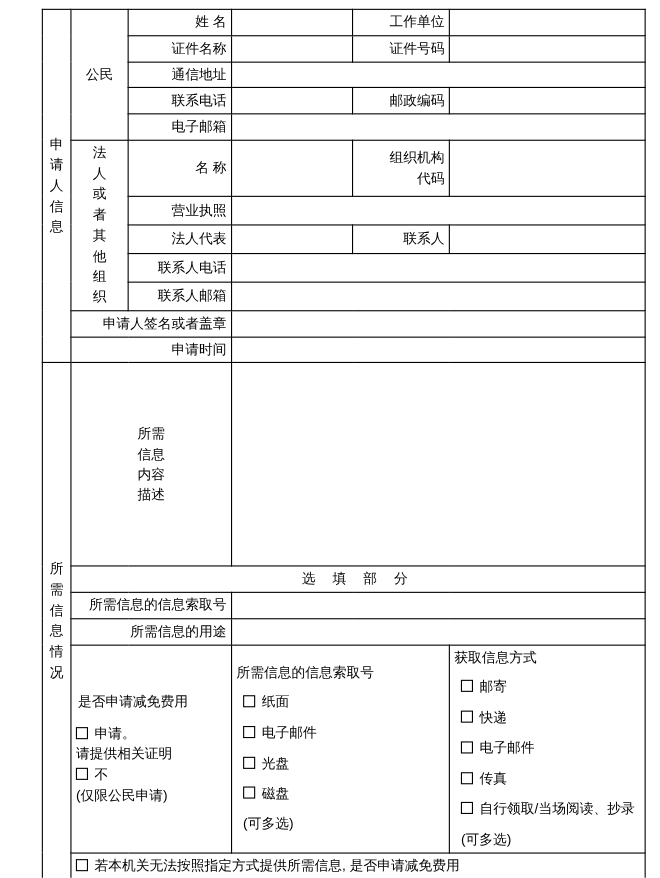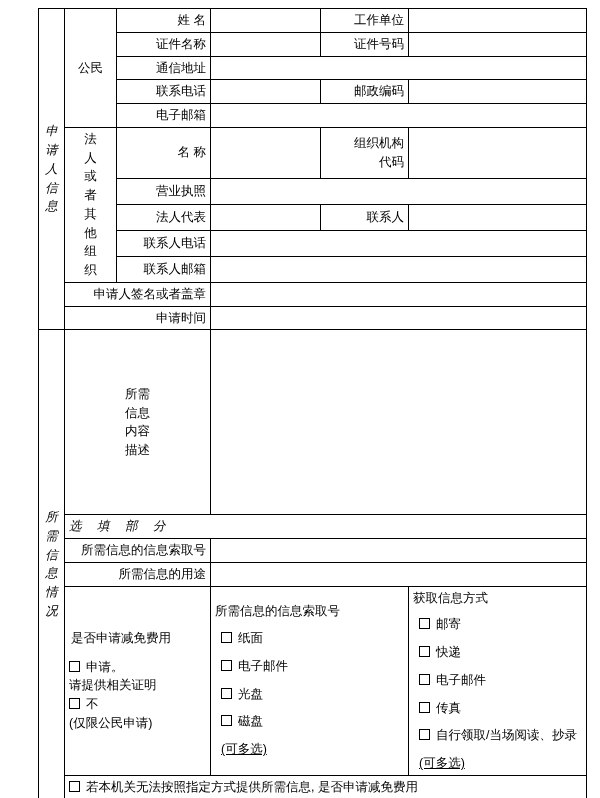--- a/index.html
+++ b/index.html
@@ -37,42 +37,41 @@
     width: 26px;
     text-align: center;
     vertical-align: middle;
     letter-spacing: 0;
     line-height: 1.45;
     font-size: 12.5px;
     padding: 2px 1px;
   }
   .vert span {
     display: block;
-    font-style: italic;
   }
   .lbl {
     text-align: right;
     white-space: nowrap;
   }
   .blank {
     background: #ffffff;
   }
   .group-cell {
     text-align: center;
     vertical-align: middle;
     width: 52px;
   }
   .group-cell span {
     display: block;
   }
   .section-title {
+    text-align: center;
     letter-spacing: 6px;
     font-size: 13px;
     padding: 4px 0;
-    font-style: italic;
   }
   .desc-label {
     text-align: center;
     vertical-align: middle;
     font-size: 12.5px;
     line-height: 1.55;
     width: 86px;
   }
   .desc-label span {
     display: block;
@@ -86,21 +85,20 @@
     text-align: left;
     margin-bottom: 8px;
   }
   .opt-col .row {
     margin: 0 0 9px 6px;
     white-space: nowrap;
   }
   .opt-col .foot {
     margin-top: 4px;
     margin-left: 6px;
-    text-decoration: underline;
   }
   .box {
     display: inline-block;
     width: 9px;
     height: 9px;
     border: 1px solid #000;
     margin-right: 6px;
     vertical-align: -1px;
   }
   .last-row td {

